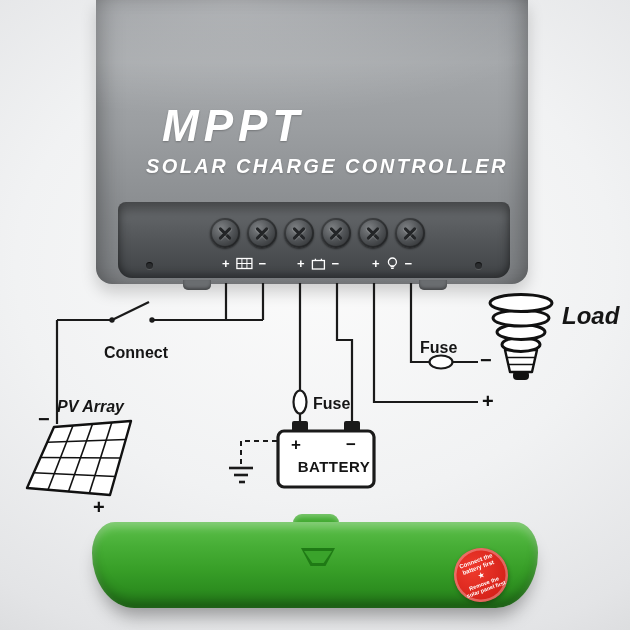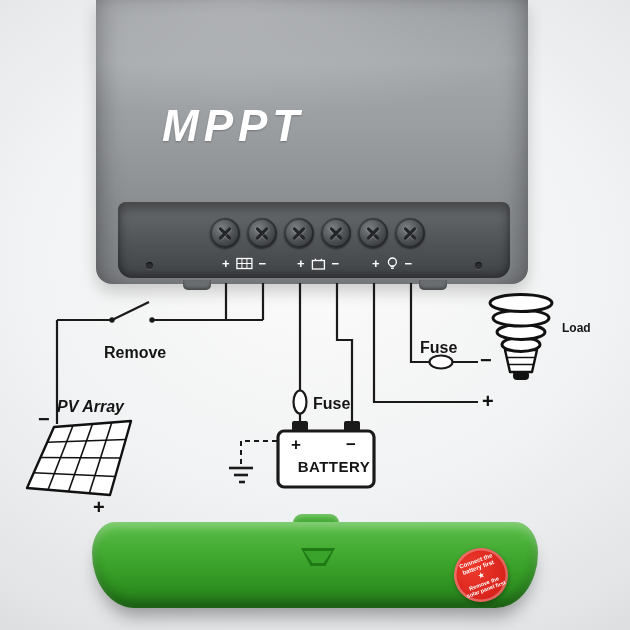--- a/index.html
+++ b/index.html
@@ -51,21 +51,21 @@
 
   
   .wiring { position:absolute; left:0; top:0; width:630px; height:630px; }
   .lbl { position:absolute; color:#151515; font-weight:700; line-height:1; white-space:nowrap; }
   .lbl-breaker   { left:104px; top:345px; font-size:16px; }
   .lbl-pv-array  { left:57px;  top:399px; font-size:16px;font-style:italic; }
   .lbl-bat-fuse  { left:313px; top:396px; font-size:16px; }
   .lbl-battery   { left:278px; top:459px; width:112px; text-align:center; font-size:15px; letter-spacing:.5px; }
   .lbl-voltage   { left:278px; top:493px; width:96px; text-align:center; font-size:17px; font-weight:800; }
   .lbl-load-fuse { left:420px; top:340px; font-size:16px; }
-  .lbl-load      { left:562px; top:322px; font-size:12px; }
+  .lbl-load      { left:562px; top:304px; font-size:24px;font-style:italic; }
   .sign { position:absolute; color:#111; font-weight:800; line-height:1; font-size:20px; }
   .sign-pv-minus   { left:38px;  top:409px; }
   .sign-pv-plus    { left:93px;  top:497px; }
   .sign-bat-plus   { left:291px; top:436px; font-size:17px; }
   .sign-bat-minus  { left:346px; top:436px; font-size:17px; }
   .sign-load-minus { left:480px; top:350px; }
   .sign-load-plus  { left:482px; top:391px; }
 
   
   .cover-wrap { position:absolute; left:90px; top:514px; width:450px; height:104px; }
@@ -96,20 +96,21 @@
 </style>
 </head>
 <body>
 
 <div class="canvas">
 
   <div class="device">
     <div class="device-body"></div>
     <div class="device-sheen"></div>
     <div class="device-title">MPPT</div>
+    <div class="device-subtitle">SOLAR CHARGE CONTROLLER</div>
 
     <div class="recess">
       <div class="screw-row">
         <div class="screw"></div>
         <div class="screw"></div>
         <div class="screw"></div>
         <div class="screw"></div>
         <div class="screw"></div>
         <div class="screw"></div>
       </div>
@@ -194,21 +195,21 @@
       <path d="M505,350 H537 L532,372 H510 Z" fill="#fff" stroke="#111" stroke-width="2.4" stroke-linejoin="round"></path>
       <path d="M507,357.5 H535 M508.5,364.5 H533.5" stroke="#111" stroke-width="1.6" fill="none"></path>
       <rect x="513" y="371" width="16" height="9" rx="4" fill="#111"></rect>
       <ellipse cx="521" cy="344.5" rx="19" ry="7" fill="#fff" stroke="#111" stroke-width="3"></ellipse>
       <ellipse cx="521" cy="332" rx="24" ry="7.5" fill="#fff" stroke="#111" stroke-width="3"></ellipse>
       <ellipse cx="521" cy="318" rx="28" ry="8" fill="#fff" stroke="#111" stroke-width="3"></ellipse>
       <ellipse cx="521" cy="303" rx="31" ry="8.5" fill="#fff" stroke="#111" stroke-width="3"></ellipse>
     </g>
   </svg>
 
-  <div class="lbl lbl-breaker">Remove</div>
+  <div class="lbl lbl-breaker">Connect</div>
   <div class="lbl lbl-pv-array">PV Array</div>
   <div class="sign sign-pv-minus">−</div>
   <div class="sign sign-pv-plus">+</div>
   <div class="lbl lbl-bat-fuse">Fuse</div>
   <div class="sign sign-bat-plus">+</div>
   <div class="sign sign-bat-minus">−</div>
   <div class="lbl lbl-battery">BATTERY</div>
   <div class="lbl lbl-load-fuse">Fuse</div>
   <div class="sign sign-load-minus">−</div>
   <div class="sign sign-load-plus">+</div>

